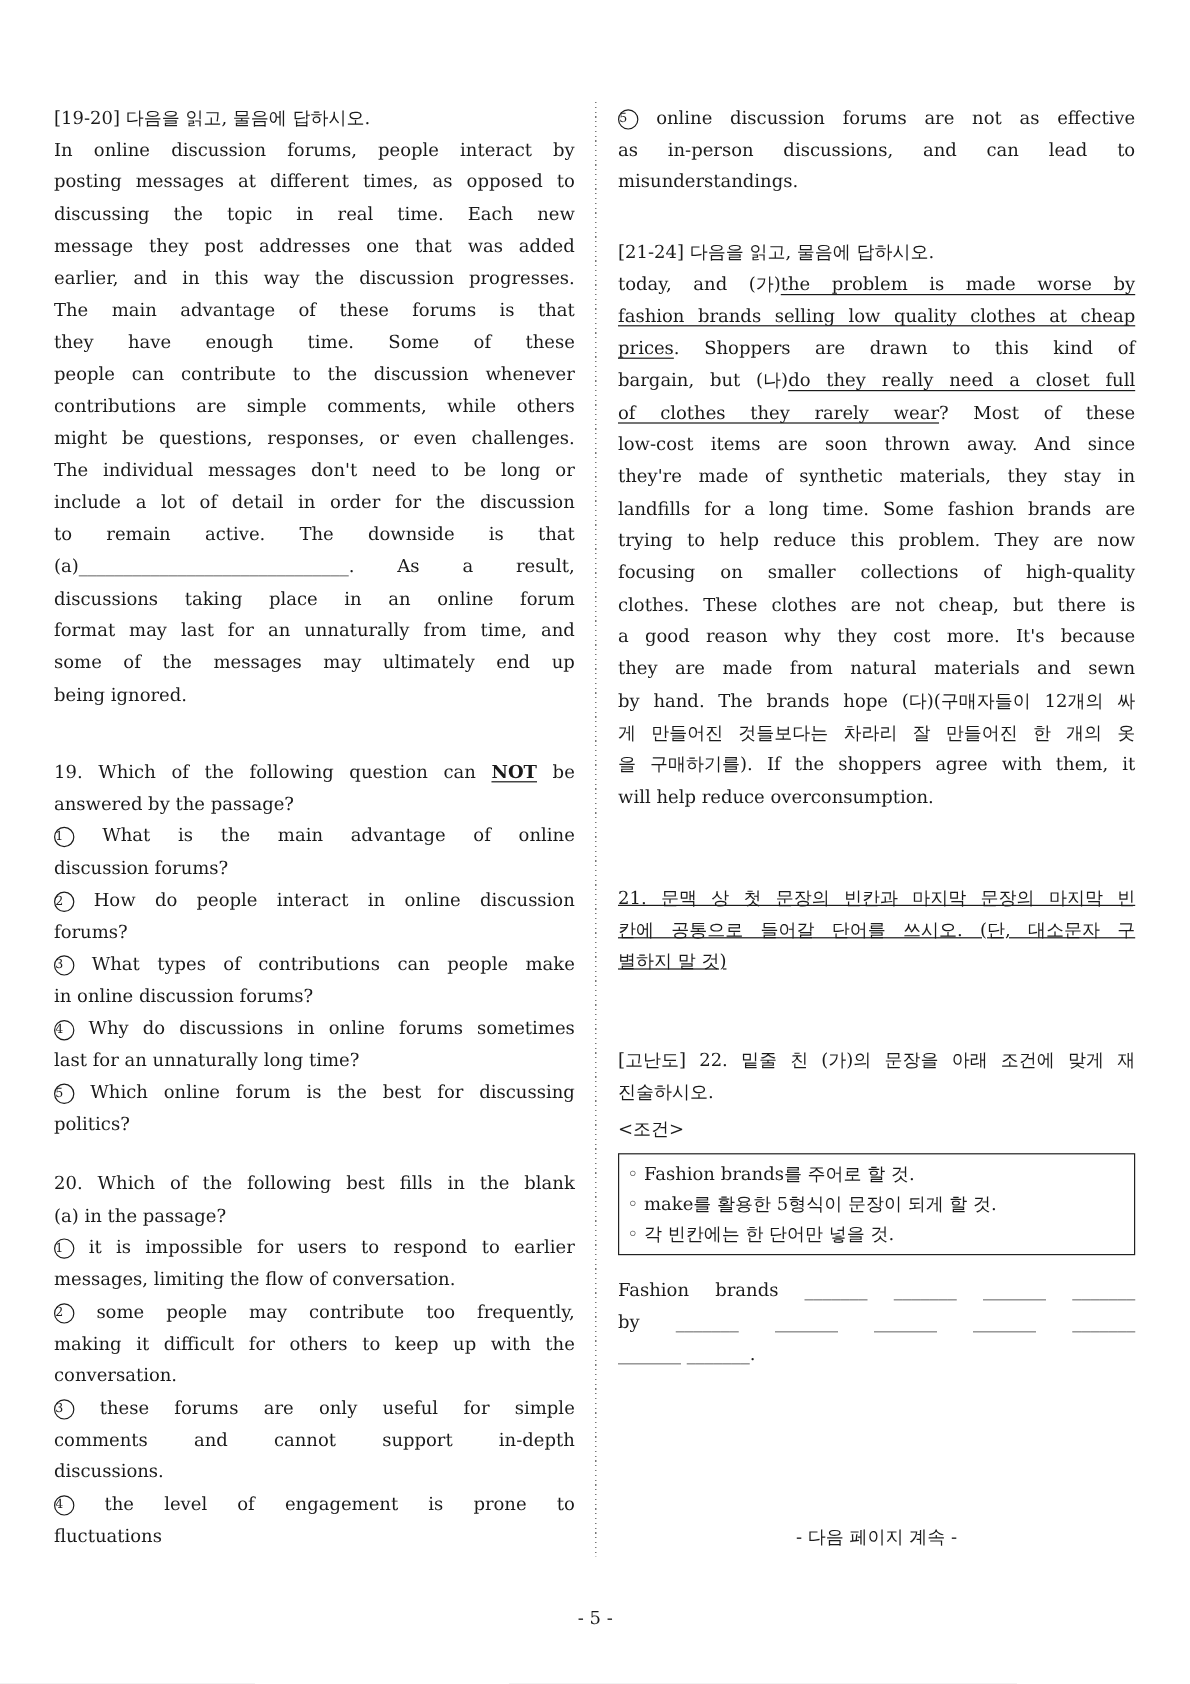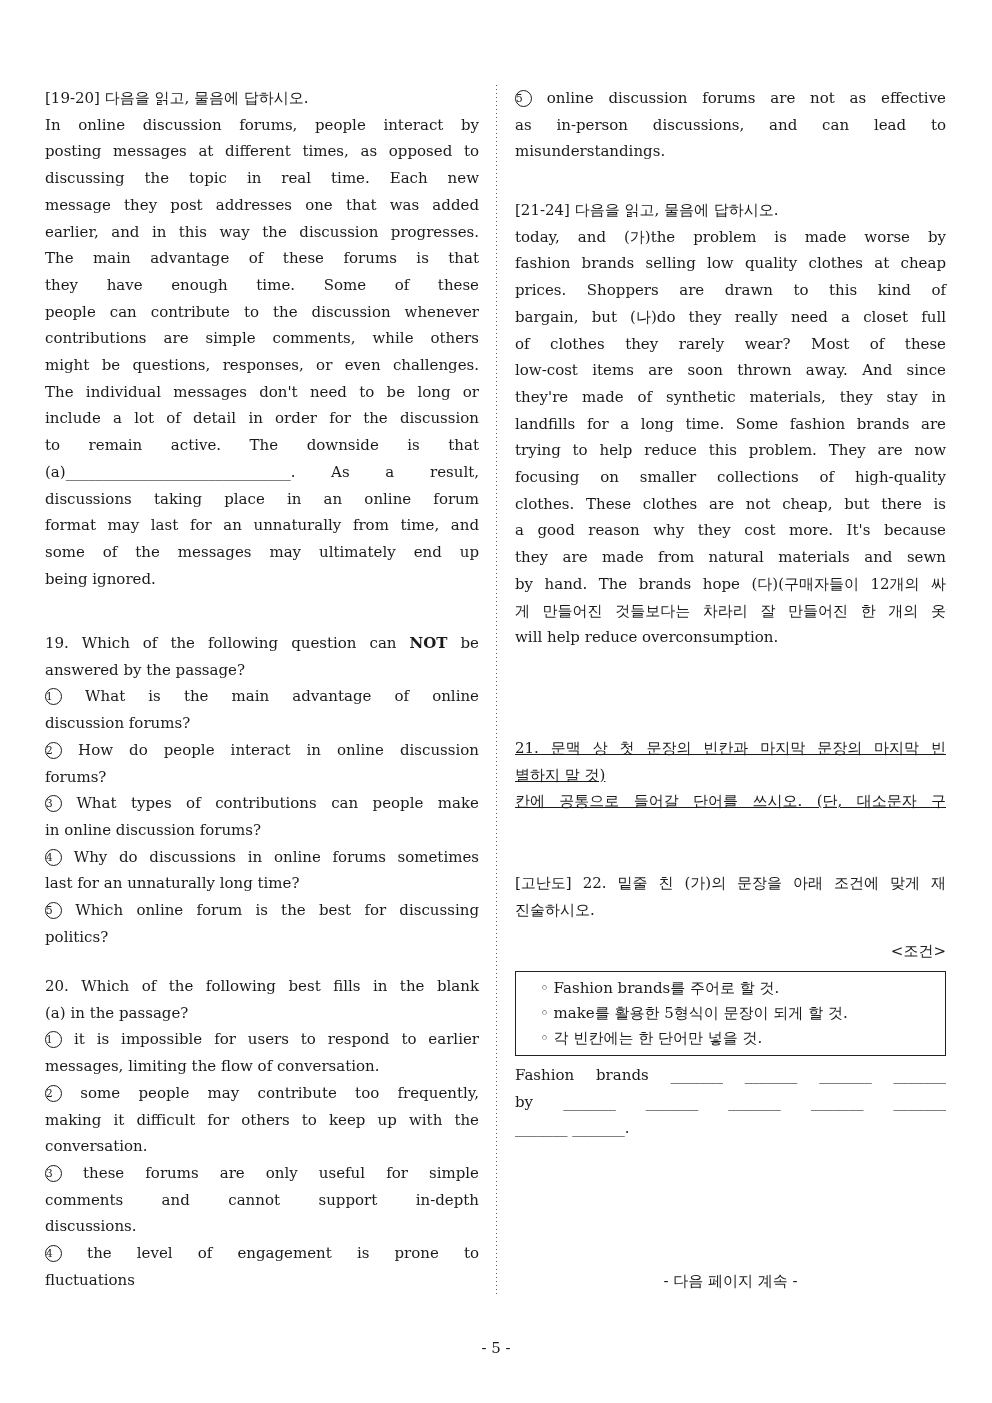--- a/index.html
+++ b/index.html
@@ -28,37 +28,37 @@
   .b-1920 { top: 0; }
   .b-q19  { top: 545px; }
   .b-q20  { top: 888px; }
   .b-opt5 { top: 0; }
   .b-2124 { top: 112px; }
   .b-q21  { top: 650px; text-decoration: underline; }
   .b-q22  { top: 785px; }
   .b-ans  { top: 977px; }
   .ln { text-align: justify; }
   .ln.fill { text-align-last: justify; }
-  .u { text-decoration-skip-ink: none; text-underline-offset: 3px; }
+  .u { text-decoration: underline; text-decoration-skip-ink: none; text-underline-offset: 3px; }
   .b { font-weight: bold; }
   .cnum {
     display: inline-block;
     width: 15px; height: 15px;
     line-height: 14px;
     border: 1px solid #1a1a1a;
     border-radius: 50%;
     text-align: center;
     font-size: 10.5px;
     vertical-align: 1px;
   }
-  .cond-title { text-align: right; margin-top: 15px; }
+  .cond-title { text-align: left; margin-top: 5px; }
   .cond-box {
     border: 1px solid #222;
     margin-top: 6px;
-    padding: 4px 24px;
+    padding: 4px 7px;
     line-height: 25px;
   }
   .continue-note {
     position: absolute;
     left: 0; right: 0; top: 1183px;
     text-align: center;
   }
   .page-number {
     position: absolute;
     left: 0; width: 992px; top: 1335px;
@@ -143,27 +143,28 @@
           <div class="ln fill">low-cost items are soon thrown away. And since</div>
           <div class="ln fill">they're made of synthetic materials, they stay in</div>
           <div class="ln fill">landfills for a long time. Some fashion brands are</div>
           <div class="ln fill">trying to help reduce this problem. They are now</div>
           <div class="ln fill">focusing on smaller collections of high-quality</div>
           <div class="ln fill">clothes. These clothes are not cheap, but there is</div>
           <div class="ln fill">a good reason why they cost more. It's because</div>
           <div class="ln fill">they are made from natural materials and sewn</div>
           <div class="ln fill">by hand. The brands hope (다)(구매자들이 12개의 싸</div>
           <div class="ln fill">게 만들어진 것들보다는 차라리 잘 만들어진 한 개의 옷</div>
+          <div class="ln fill">을 구매하기를). If the shoppers agree with them, it</div>
           <div class="ln">will help reduce overconsumption.</div>
         </div>
     </div>
     <div class="block b-q21">
         <div class="ln fill">21. 문맥 상 첫 문장의 빈칸과 마지막 문장의 마지막 빈</div>
+        <div class="ln fill">칸에 공통으로 들어갈 단어를 쓰시오. (단, 대소문자 구</div>
         <div class="ln">별하지 말 것)</div>
-        <div class="ln fill">칸에 공통으로 들어갈 단어를 쓰시오. (단, 대소문자 구</div>
       </div>
     <div class="block b-q22">
       <div>
           <div class="ln fill">[고난도] 22. 밑줄 친 (가)의 문장을 아래 조건에 맞게 재</div>
           <div class="ln">진술하시오.</div>
         </div>
       <div class="cond-title">&lt;조건&gt;</div>
       <div class="cond-box">
           <div class="ln">◦ Fashion brands를 주어로 할 것.</div>
           <div class="ln">◦ make를 활용한 5형식이 문장이 되게 할 것.</div>

